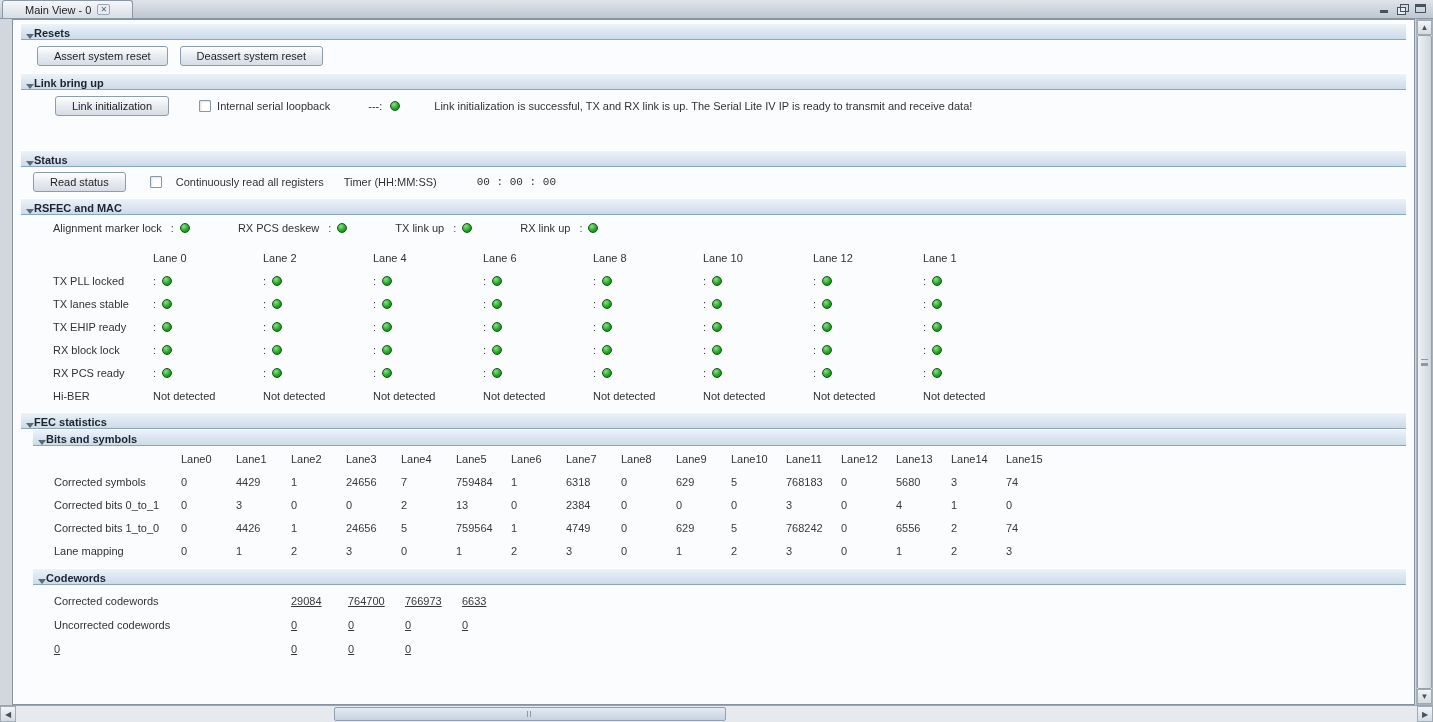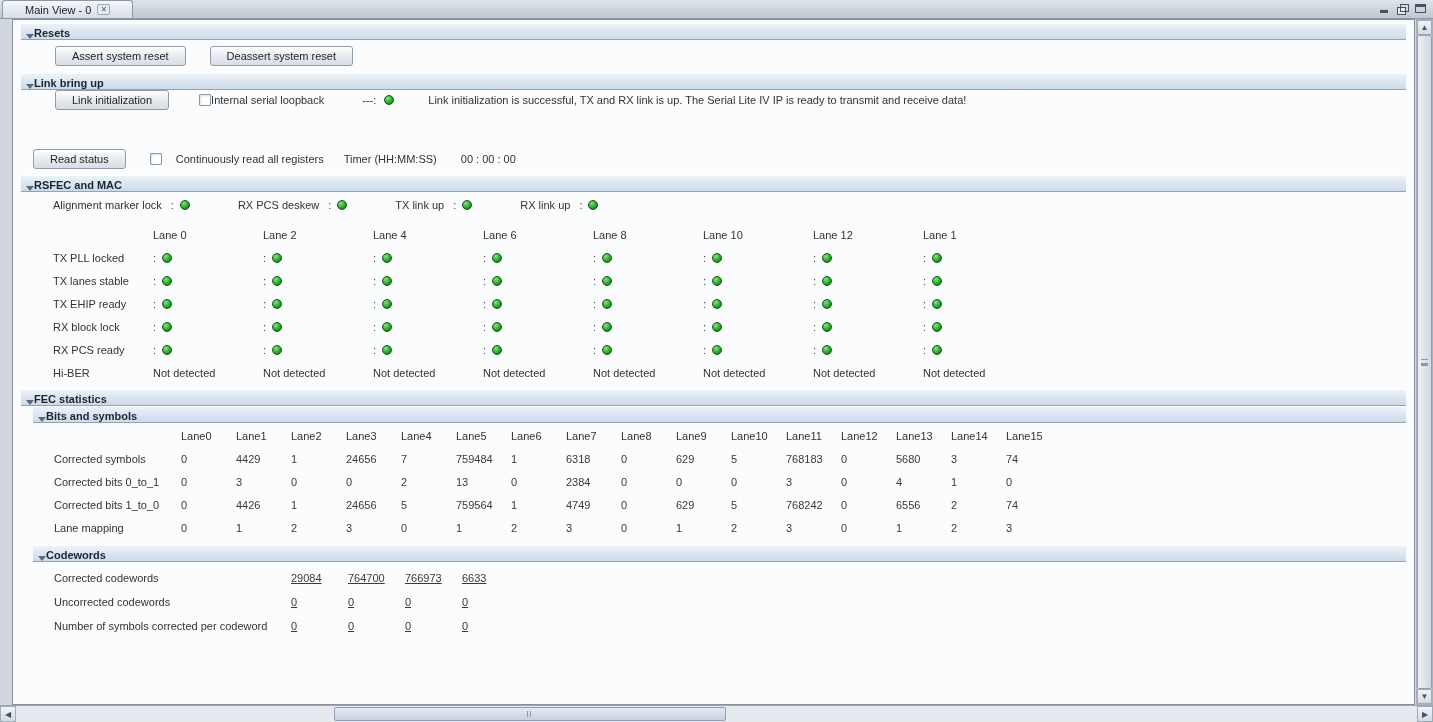--- a/index.html
+++ b/index.html
@@ -70,22 +70,22 @@
     border:1px solid #8e9cac; border-radius:3px; color:#1f1f1f; font-size:11px; cursor:default;
   }
   .checkbox { width:12px; height:12px; background:#fff; border:1px solid #8a97a6; border-radius:1px;
     box-shadow:inset 1px 1px 2px rgba(0,0,0,0.12); flex:0 0 auto; }
   .led { width:10px; height:10px; border-radius:50%; flex:0 0 auto;
     background:radial-gradient(circle at 35% 30%, #8ce08c, #2aa52a 55%, #0f700f);
     border:1px solid #0b5c0b; }
   .colon { color:#444; }
 
   .row { display:flex; align-items:center; }
-  .resets-body { padding:6px 0 7px 42px; display:flex; gap:24px; }
-  .link-body  { padding:0 0 6px 42px; }
+  .resets-body { padding:6px 0 7px 24px; display:flex; gap:12px; }
+  .link-body  { padding:6px 0 6px 42px; }
   .spacer { height:28px; }
   .status-body { padding:5px 0 6px 20px; }
   .rsfec-body { padding:7px 11px 11px 40px; display:flex; }
   .ind { display:flex; align-items:center; margin-right:48px; }
   .ind .ind-label { margin-right:9px; }
   .ind .colon { margin-right:6px; }
   .fec-body { padding:5px 0 6px 25px; display:flex; gap:28px; }
 
   
   #pcs-grid { display:grid; grid-template-columns:100px repeat(8,110px); margin:2px 0 4px 40px; }
@@ -136,34 +136,38 @@
         <button class="btn">Deassert system reset</button>
       </div>
 
       <div class="sec-header">
         <span class="tri"></span>
         <span>Link bring up</span>
       </div>
       <div class="link-body row">
         <button class="btn">Link initialization</button>
         <span class="checkbox" style="margin-left:30px;"></span>
-        <span style="">Internal serial loopback</span>
+        <span style="margin-left:6px;">Internal serial loopback</span>
         <span style="margin-left:38px;">---:</span>
         <span class="led" style="margin-left:8px;"></span>
         <span style="margin-left:34px;">Link initialization is successful, TX and RX link is up. The Serial Lite IV IP is ready to transmit and receive data!</span>
       </div>
 
       <div class="spacer"></div>
 
+      <div class="sec-header">
+        <span class="tri"></span>
+        <span>Status</span>
+      </div>
       <div class="status-body row">
         <button class="btn">Read status</button>
         <span class="checkbox" style="margin-left:24px;"></span>
         <span style="margin-left:14px;">Continuously read all registers</span>
         <span style="margin-left:20px;">Timer (HH:MM:SS)</span>
-        <span style="margin-left:24px;">00 : 00 : 00</span>
+        <span style="margin-left:40px;font-family:Liberation Mono, monospace;">00 : 00 : 00</span>
       </div>
 
       <div class="sec-header">
         <span class="tri"></span>
         <span>RSFEC and MAC</span>
       </div>
       <div class="rsfec-body" id="rsfec-indicators">
           <div class="ind">
             <span class="ind-label">Alignment marker lock</span>
             <span class="colon">:</span>
@@ -479,21 +483,20 @@
             <div class="cw-label">Corrected codewords</div>
             <div class="cw-val">29084</div>
             <div class="cw-val">764700</div>
             <div class="cw-val">766973</div>
             <div class="cw-val">6633</div>
             <div class="cw-label">Uncorrected codewords</div>
             <div class="cw-val">0</div>
             <div class="cw-val">0</div>
             <div class="cw-val">0</div>
             <div class="cw-val">0</div>
-            <div class="cw-label">Number of symbols corrected per codeword</div>
             <div class="cw-val">0</div>
             <div class="cw-val">0</div>
             <div class="cw-val">0</div>
             <div class="cw-val">0</div>
           </div>
       </div>
 
     </div>
 
     <div class="vscroll">

